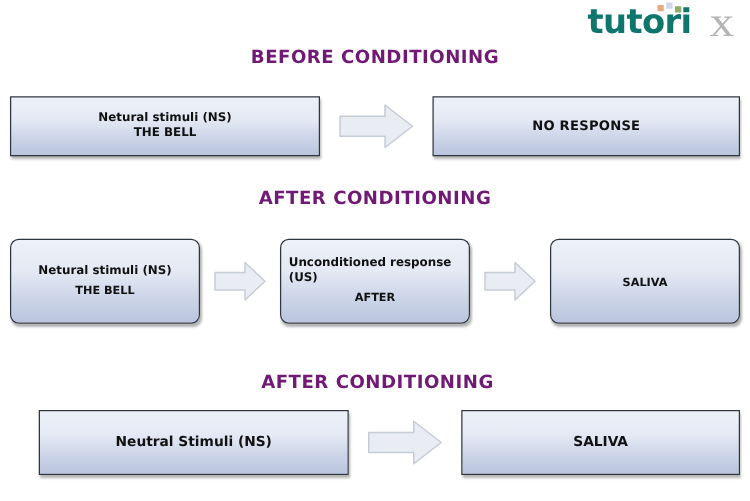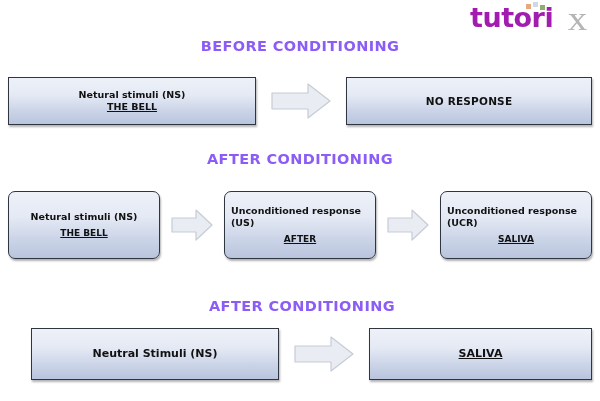--- a/index.html
+++ b/index.html
@@ -24,21 +24,21 @@
     height: 34px;
   }
   .logo-word {
     position: absolute;
     left: 0;
     top: 1px;
     font-family: "DejaVu Sans", sans-serif;
     font-size: 27px;
     font-weight: 700;
     letter-spacing: -0.5px;
-    color: #a21caf;
+    color: #0f766e;
     line-height: 30px;
   }
   .logo-x {
     position: absolute;
     right: 2px;
     top: -2px;
     font-family: "Liberation Serif", serif;
     font-size: 34px;
     font-weight: 400;
     color: #b5b5b5;
@@ -52,21 +52,21 @@
   .logo-sq.s1 { left: 56px; top: 2px;  background: #e8a87c; }
   .logo-sq.s2 { left: 63px; top: 0px;  background: #cfd8e8; }
   .logo-sq.s3 { left: 70px; top: 3px;  background: #8fae6b; }
 
   
   .section-title {
     text-align: center;
     font-family: "DejaVu Sans", sans-serif;
     font-size: 14.5px;
     font-weight: 700;
-    color: #8b5cf6;
+    color: #701a75;
     letter-spacing: 0.4px;
   }
 
   
   .row {
     position: absolute;
     left: 8px;
     right: 8px;
     display: flex;
     align-items: stretch;
@@ -83,21 +83,21 @@
     justify-content: center;
     text-align: left;
     color: #111111;
     font-family: "DejaVu Sans", sans-serif;
     font-weight: 700;
     line-height: 1.22;
     box-shadow: 1px 2px 2px rgba(0,0,0,0.30);
   }
   .box.rounded { border-radius: 7px; }
   .box .line1 { display: block; }
-  .box .line2 { display: block; text-decoration: underline; }
+  .box .line2 { display: block; }
 
   
   .arrow-cell {
     display: flex;
     align-items: center;
     justify-content: center;
   }
   .arrow svg { display: block; }
 
   
@@ -179,21 +179,20 @@
     <span class="line2">AFTER</span>
   </div>
   <div class="arrow-cell">
     <span class="arrow">
       <svg width="44" height="34" viewBox="0 0 44 34">
         <path d="M2 10 H26 V2 L42 17 L26 32 V24 H2 Z" fill="#e9ecf2" stroke="#c6ccd6" stroke-width="1.2" stroke-linejoin="round"></path>
       </svg>
     </span>
   </div>
   <div class="box box-c rounded">
-    <span class="line1">Unconditioned response (UCR)</span>
     <span class="line2">SALIVA</span>
   </div>
 </div>
 
 <div class="section-title" id="title3">AFTER CONDITIONING</div>
 
 <div class="row" id="row3">
   <div class="box box-left">
     <span class="line1">Neutral Stimuli (NS)</span>
   </div>

